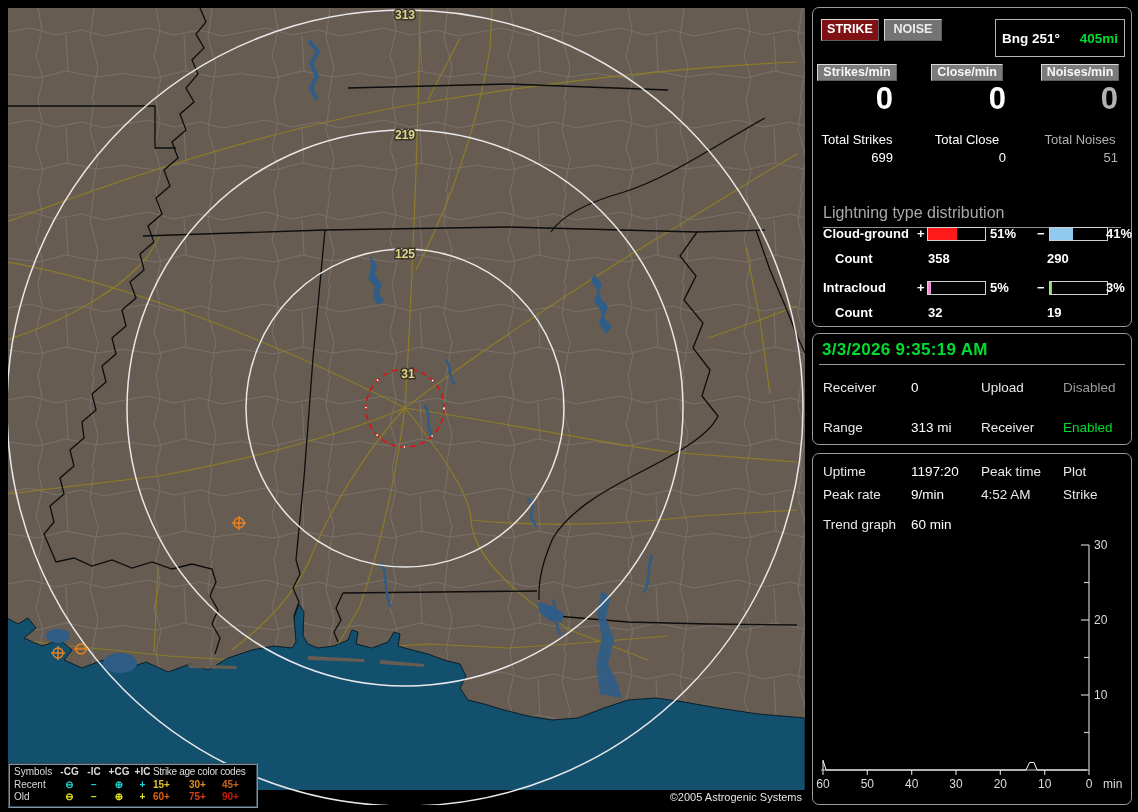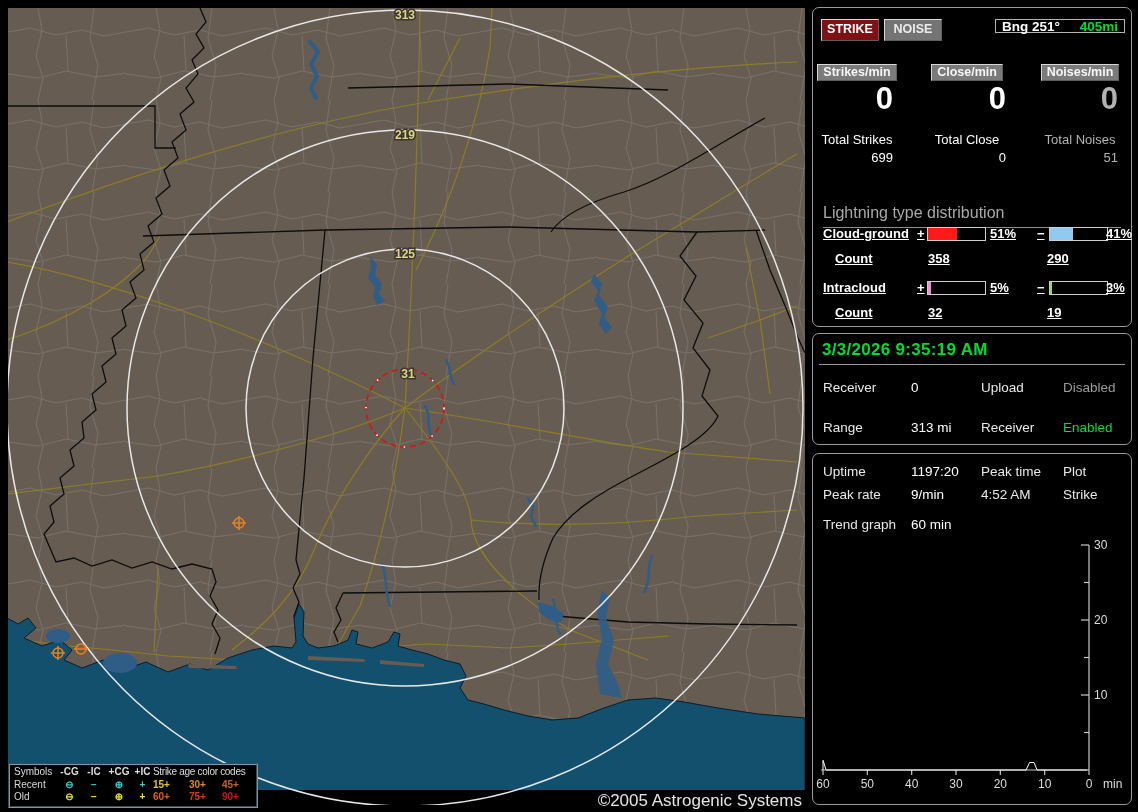--- a/index.html
+++ b/index.html
@@ -13,55 +13,55 @@
            fill:#ded687;stroke:#3c352d;stroke-width:3px;paint-order:stroke;text-anchor:middle;}
   .map-legend{position:absolute;left:0;top:755px;width:250px;height:45px;background:#000;
       border:2px groove #7d95a6;box-sizing:border-box;display:grid;
       grid-template-columns:43px 25px 24px 26px 21px 36px 33px 33px;
       grid-auto-rows:12.6px;font-size:10px;line-height:12px;padding:1px 0 0 4px;color:#d9d9d9;z-index:3;}
   .map-legend span{white-space:nowrap;}
   .lg-h{color:#dcdcdc;}
   .age-hdr{grid-column:6/9;letter-spacing:-0.3px;}
   .sym{text-align:center;font-weight:bold;}
   .agec{font-weight:bold;}
-  .copyright{position:absolute;right:3px;top:783px;font-size:17px;color:#e4e4e4;z-index:2;}
+  .copyright{position:absolute;right:3px;top:783px;font-size:11px;color:#e4e4e4;z-index:2;}
 
   
   .box{position:absolute;left:812px;width:320px;background:#000;
        border:1px solid #9a9a9a;border-radius:7px;box-sizing:border-box;font-size:13px;}
   .box1{top:7px;height:320px;}
   .box2{top:333px;height:112px;}
   .box3{top:453px;height:352px;}
 
   .btn{position:absolute;text-align:center;font-weight:bold;font-size:12.5px;line-height:19px;
        height:22px;box-sizing:border-box;border:1px solid;cursor:pointer;
        border-color:#d8d8d8 #5e5e5e #5e5e5e #d8d8d8;}
   .strike-btn{left:8px;top:11px;width:58px;background:#7d1113;color:#fff;}
   .noise-btn{left:71px;top:11px;width:58px;background:#747474;color:#ececec;}
-  .bng{position:absolute;left:182px;top:11px;width:130px;height:14px;box-sizing:border-box;
+  .bng{position:absolute;left:182px;top:11px;width:130px;height:38px;box-sizing:border-box;
        background:#000;border:1px solid #b4b4b4;display:flex;justify-content:space-between;
        align-items:center;padding:0 6px;font-weight:bold;font-size:13.5px;}
   .bng .dist-val{color:#00dd2e;}
 
   .ccol{position:absolute;top:56px;text-align:center;}
   .ccol1{left:2px;width:84px;}
   .ccol2{left:109px;width:90px;}
   .ccol3{left:223px;width:88px;}
   .cbtn{display:inline-block;background:#7b7b7b;border:1px solid;
         border-color:#d8d8d8 #5e5e5e #5e5e5e #d8d8d8;color:#f6f6f6;font-size:12.5px;
         font-weight:bold;line-height:15px;padding:0 5px;height:17px;box-sizing:border-box;cursor:pointer;}
   .czero{font-size:31px;font-weight:bold;text-align:right;padding-right:6px;margin-top:1px;line-height:33px;}
   .ctlabel{font-size:13px;margin-top:17px;}
   .ctval{font-size:13px;text-align:right;padding-right:6px;margin-top:3px;}
   .dim .czero,.dim .ctlabel,.dim .ctval{color:#b2b2b2;}
 
   .dist-title{position:absolute;left:10px;top:196px;width:298px;color:#a9a9a9;
               font-size:16px;padding-bottom:5px;border-bottom:1px solid #8f8f8f;}
   .drow,.crow{position:absolute;left:0;width:100%;height:16px;font-size:13px;font-weight:bold;}
-  .drow span,.crow span,.drow div{position:absolute;text-decoration:underline;}
+  .drow span,.crow span,.drow div{position:absolute;}
   .d-lbl{left:10px;}
   .p1{left:104px;}  .bar1{left:114px;}
   .pc1{left:177px;} .m1{left:224px;}
   .bar2{left:236px;}.pc2{left:293px;}
   .bar{width:57px;height:12px;background:#000;border:1px solid #cfcfcf;top:1px;}
   .bar i{display:block;height:100%;}
   .cl{left:22px;} .cv1{left:115px;} .cv2{left:234px;}
   .r-cg{top:218px;} .r-cgc{top:243px;} .r-ic{top:272px;} .r-icc{top:297px;}
 
   .datetime{position:absolute;left:9px;top:6px;font-size:17px;font-weight:bold;

